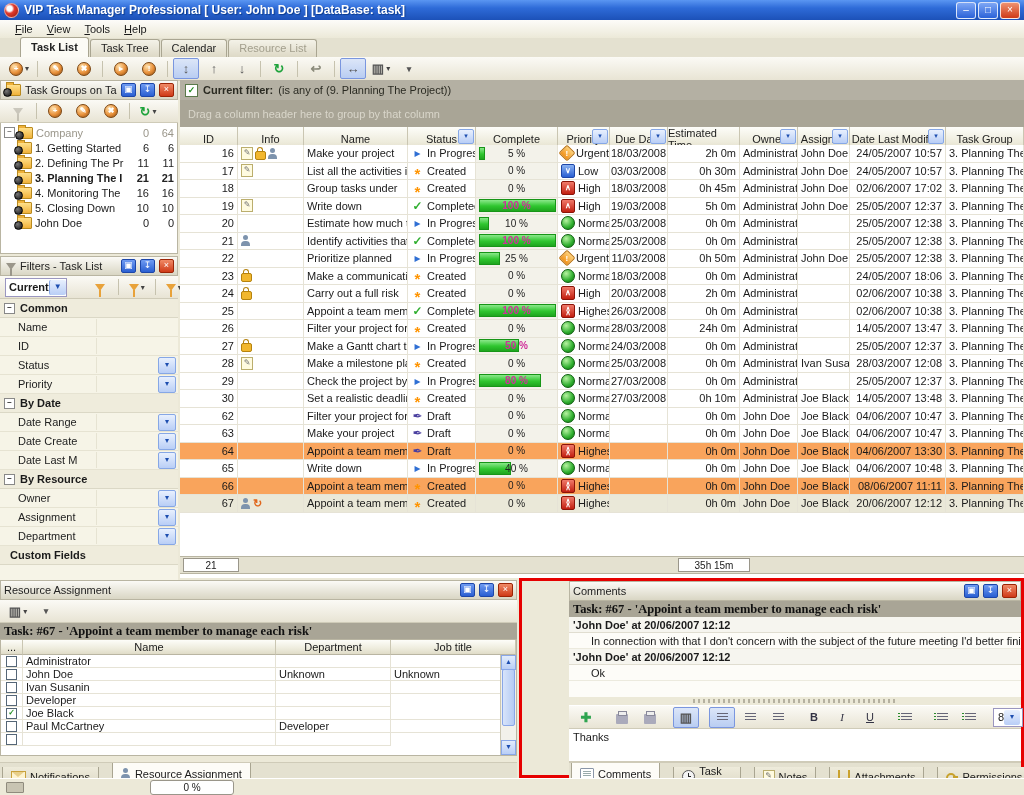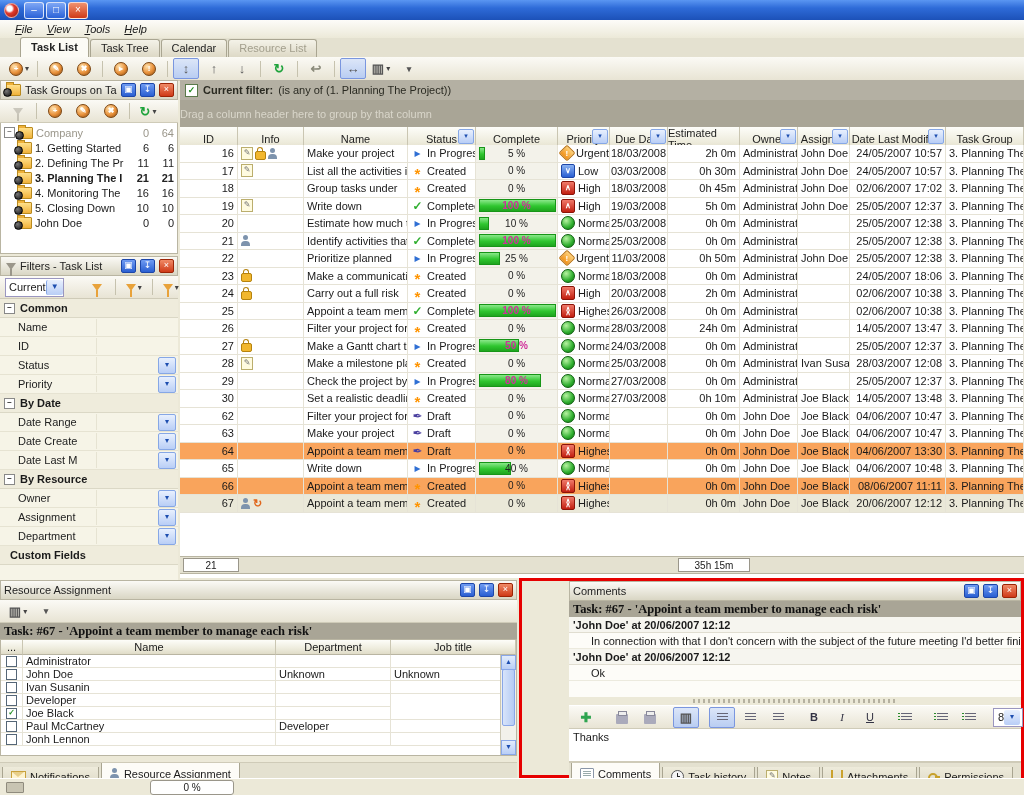--- a/index.html
+++ b/index.html
@@ -12,21 +12,21 @@
   .app-icon{width:13px;height:13px;border-radius:50%;margin-right:5px;
     background:radial-gradient(circle at 35% 35%,#fff 0 22%,#e23b2e 40%,#8f1408 100%);border:1px solid #fff8;}
   .title-text{font-weight:bold;font-size:12px;text-shadow:1px 1px 1px #0b3a8c;flex:1;white-space:nowrap;overflow:hidden;}
   .winbtns{display:flex;gap:2px;}
   .wbtn{width:18px;height:15px;border-radius:3px;border:1px solid #fffc;color:#fff;font-size:10px;line-height:13px;
     text-align:center;background:linear-gradient(#7ea7f5,#2b62d8);}
   .wbtn.close{background:linear-gradient(#f0926f,#cf3a18);}
   
   .menubar{position:absolute;left:0;top:20px;right:0;height:18px;background:linear-gradient(#fdfcf9,#ece9d8);
     display:flex;align-items:center;padding-left:8px;border-bottom:1px solid #d8d4c4;}
-  .menu-item{padding:1px 7px;cursor:default;font-style:italic;}
+  .menu-item{padding:1px 7px;cursor:default;}
   .menu-item u{text-decoration:underline;}
   .tabsrow{position:absolute;left:0;top:38px;right:0;height:19px;background:#e4e1d0;display:flex;align-items:flex-end;padding-left:20px;}
   .vtab{height:17px;line-height:17px;padding:0 10px;border:1px solid #a9a591;border-bottom:none;border-radius:3px 3px 0 0;
     background:linear-gradient(#f4f2e8,#ddd9c6);margin-right:1px;color:#222;}
   .vtab.active{background:#fcfbf5;font-weight:bold;height:19px;line-height:19px;position:relative;z-index:2;}
   .vtab.disabled{color:#a29e8c;}
   .toolbar{position:absolute;left:0;top:57px;right:0;height:23px;background:linear-gradient(#fbfaf5,#e8e4d4);
     border-bottom:1px solid #cfcbb8;display:flex;align-items:center;padding-left:6px;gap:2px;}
   .tsep{width:1px;height:16px;background:#c6c2ae;margin:0 3px;}
   .tbtn{min-width:20px;height:19px;display:flex;align-items:center;justify-content:center;border:1px solid transparent;
@@ -60,29 +60,29 @@
   .folder::before{content:"";position:absolute;left:-1px;top:-3px;width:6px;height:2px;background:#f0b23a;border:1px solid #b98a1f;border-bottom:none;}
   .folder::after{content:"";position:absolute;left:-4px;bottom:-2px;width:7px;height:7px;border-radius:50%;
     background:radial-gradient(circle at 35% 30%,#777,#111);border:1px solid #000;}
   .filters-area{background:#f6f4e7;height:290px;}
   .fsec{height:18px;display:flex;align-items:center;gap:5px;padding:0 4px;background:#efecdc;border-bottom:1px solid #dbd8c6;font-weight:bold;}
   .frow{height:18px;display:flex;align-items:center;border-bottom:1px solid #e6e3d2;}
   .frow .flabel{width:78px;padding-left:18px;color:#222;}
   .frow .fval{flex:1;height:16px;border-left:1px solid #e6e3d2;}
   .fdd{width:16px;height:15px;margin-right:2px;border:1px solid #86a7e6;border-radius:2px;background:linear-gradient(#e8f0fe,#b9cef6);
     color:#1d4eb0;font-size:8px;line-height:13px;text-align:center;}
-  .combo{display:flex;align-items:center;height:17px;background:#fff;border:1px solid #9a96c0;width:92px;margin-right:18px;}
+  .combo{display:flex;align-items:center;height:17px;background:#fff;border:1px solid #9a96c0;width:92px;margin-right:18px;font-weight:bold;}
   .combo .cval{flex:1;padding-left:3px;}
   .combo .fdd{margin:0;height:15px;border:none;border-left:1px solid #86a7e6;}
   
   .maincol{position:absolute;left:180px;top:80px;width:844px;height:498px;background:#fff;}
   .filterbar{position:absolute;left:0;top:0;right:0;height:20px;background:#b4b0a3;display:flex;align-items:center;padding-left:5px;gap:5px;border-bottom:1px solid #9c988a;}
   .cb{width:11px;height:11px;background:#fff;border:1px solid #5a7a4a;font-size:9px;line-height:10px;text-align:center;color:#1e8c1e;font-weight:bold;}
   .filterbar .ftext{color:#2a2a22;}
-  .dragbar{position:absolute;left:0;top:20px;right:0;height:27px;background:#a9a596;display:flex;align-items:center;padding-left:0;color:#d9d6ca;border-bottom:1px solid #8f8b7d;}
+  .dragbar{position:absolute;left:0;top:20px;right:0;height:27px;background:#a9a596;display:flex;align-items:center;padding-left:8px;color:#d9d6ca;border-bottom:1px solid #8f8b7d;}
   .grid{display:grid;grid-template-columns:58px 66px 104px 68px 82px 52px 58px 72px 58px 52px 96px 1fr;}
   .thead{position:absolute;left:0;top:47px;right:0;height:18px;}
   .th{position:relative;background:linear-gradient(#fdfdf9,#eeecdd 60%,#e0dcc8);border-right:1px solid #cac6b2;border-bottom:1px solid #b9b5a2;
     display:flex;align-items:center;justify-content:center;font-size:11px;color:#222;}
   .sortbtn{position:absolute;right:1px;top:2px;width:14px;height:13px;border:1px solid #86a7e6;border-radius:2px;
     background:linear-gradient(#e8f0fe,#b9cef6);color:#1d4eb0;font-size:7px;line-height:11px;text-align:center;}
   .tbody{position:absolute;left:0;top:65px;right:0;height:368px;overflow:hidden;}
   .row{height:17.5px;}
   .row>div{border-right:1px solid #e6e3d6;border-bottom:1px solid #e6e3d6;display:flex;align-items:center;padding:0 3px;white-space:nowrap;overflow:hidden;background:#fff;}
   .row .c-complete{background:#f3f2ea;}
@@ -148,21 +148,21 @@
   .rth{height:15px;}
   .rth>div{background:linear-gradient(#fdfdf9,#eeecdd 60%,#e0dcc8);border-right:1px solid #cac6b2;border-bottom:1px solid #b9b5a2;
     display:flex;align-items:center;justify-content:center;}
   .rrow{height:13px;}
   .rrow>div{border-right:1px solid #e6e3d6;border-bottom:1px solid #e6e3d6;display:flex;align-items:center;padding:0 3px;white-space:nowrap;overflow:hidden;}
   .rcb{width:9px;height:9px;border:1px solid #567;background:#fff;font-size:8px;line-height:8px;text-align:center;color:#1e8c1e;font-weight:bold;margin:0 auto;}
   .vscroll{position:absolute;right:0;top:15px;bottom:0;width:15px;background:#f2f1ea;border-left:1px solid #cac6b2;}
   .vscroll .sarrow{height:13px;background:linear-gradient(#e2ecfb,#b9cef6);border:1px solid #89a7e8;color:#1d4eb0;font-size:7px;text-align:center;line-height:12px;}
   .vscroll .sthumb{position:absolute;left:1px;right:1px;top:14px;height:55px;background:linear-gradient(90deg,#d8e4fa,#b4cbf4);border:1px solid #89a7e8;border-radius:2px;}
   .vscroll .sarrow.down{position:absolute;bottom:0;left:0;right:0;}
-  .btabs{display:flex;align-items:flex-end;height:24px;padding-left:2px;gap:2px;background:#e4e1d0;border-top:1px solid #cfcbb8;}
+  .btabs{display:flex;align-items:flex-end;height:24px;padding-left:2px;gap:13px;background:#e4e1d0;border-top:1px solid #cfcbb8;}
   .btab{height:19px;display:flex;align-items:center;gap:4px;padding:0 8px;border:1px solid #a9a591;border-top:none;border-radius:0 0 3px 3px;
     background:linear-gradient(#eeebdb,#ddd9c6);}
   .btab.active{background:#fdfcf7;border-bottom:3px solid #f59a00;height:21px;}
   
   .cpanel{position:absolute;left:519px;top:0;width:505px;height:200px;border:3px solid #e60000;background:#ece9d8;box-sizing:border-box;padding-left:47px;}
   .cmt-list{background:#fdfcf8;}
   .cmt-head{height:15px;display:flex;align-items:center;padding:0 4px;font-weight:bold;border-bottom:1px solid #e0ddd0;background:#f6f5ef;}
   .cmt-body{height:15px;display:flex;align-items:center;padding:0 4px 0 22px;border-bottom:1px solid #eceade;white-space:nowrap;overflow:hidden;}
   .caption{height:16px;background:#a9a596;display:flex;align-items:center;padding:0 4px;font-family:"Liberation Serif",serif;font-weight:bold;font-size:12.5px;color:#111;}
   .splitter{height:8px;background:#ece9d8;display:flex;align-items:center;justify-content:center;}
@@ -178,20 +178,21 @@
     display:flex;align-items:center;justify-content:center;font-size:10px;}
   .kbd-icon{width:16px;height:9px;background:#c8c4b2;border:1px solid #8f8b7d;border-radius:1px;margin-left:6px;}
 </style>
 </head>
 <body>
 
 <div id="app">
 
   <div class="titlebar">
     <span class="app-icon"></span>
+    <span class="title-text">VIP Task Manager Professional [ User: John Doe ] [DataBase: task]</span>
     <span class="winbtns">
       <span class="wbtn">‒</span>
       <span class="wbtn">□</span>
       <span class="wbtn close">×</span>
     </span>
   </div>
 
   <div class="menubar" id="menubar">
       <span class="menu-item"><u>F</u>ile</span>
       <span class="menu-item"><u>V</u>iew</span>
@@ -420,21 +421,21 @@
           <span class="fdd">▾</span>
         </div>
         <div class="fsec" style="padding-left: 10px;">Custom Fields</div>
       </div>
   </div>
 
   <div class="maincol">
     <div class="filterbar">
       <span class="cb">✓</span>
       <span class="ftext" style="font-weight:bold;">Current filter:</span>
-      <span class="ftext">(is any of (1. Planning The Project))</span>
+      <span class="ftext">(is any of (9. Planning The Project))</span>
     </div>
     <div class="dragbar">
       <span>Drag a column header here to group by that column</span>
     </div>
     <div class="thead grid" id="thead">
         <div class="th">
           <span>ID</span>
         </div>
         <div class="th">
           <span>Info</span>
@@ -1113,21 +1114,20 @@
                 <span class="rcb"></span>
               </div>
               <div>Paul McCartney</div>
               <div>Developer</div>
               <div></div>
             </div>
             <div class="rgrid rrow">
               <div>
                 <span class="rcb"></span>
               </div>
-              <div>Jonh Lennon</div>
               <div></div>
               <div></div>
             </div>
           </div>
         <div class="vscroll">
           <div class="sarrow">▲</div>
           <div class="sthumb"></div>
           <div class="sarrow down">▼</div>
         </div>
       </div>

